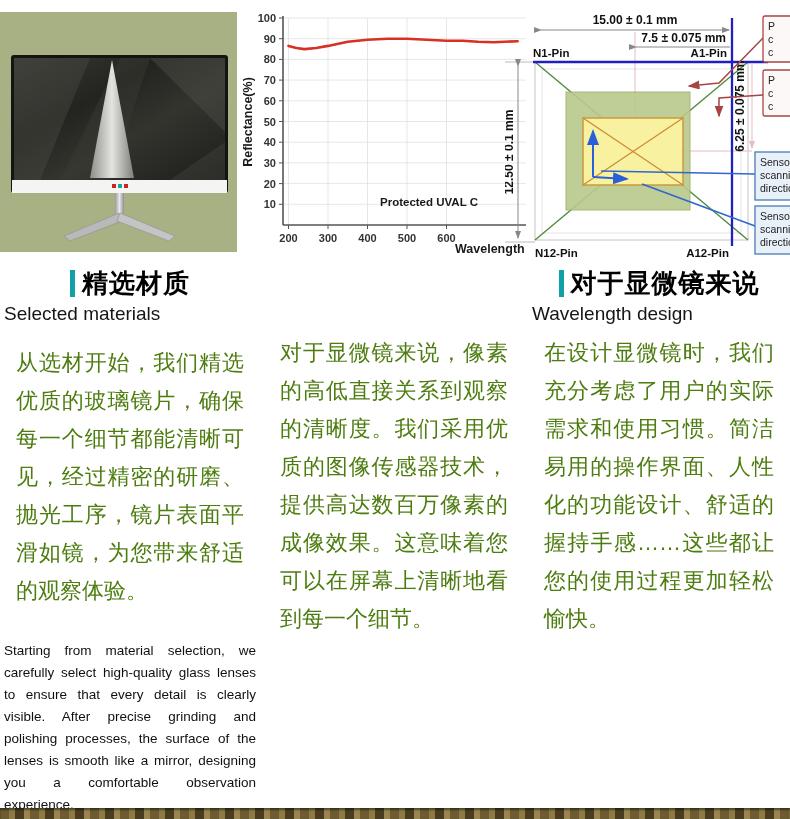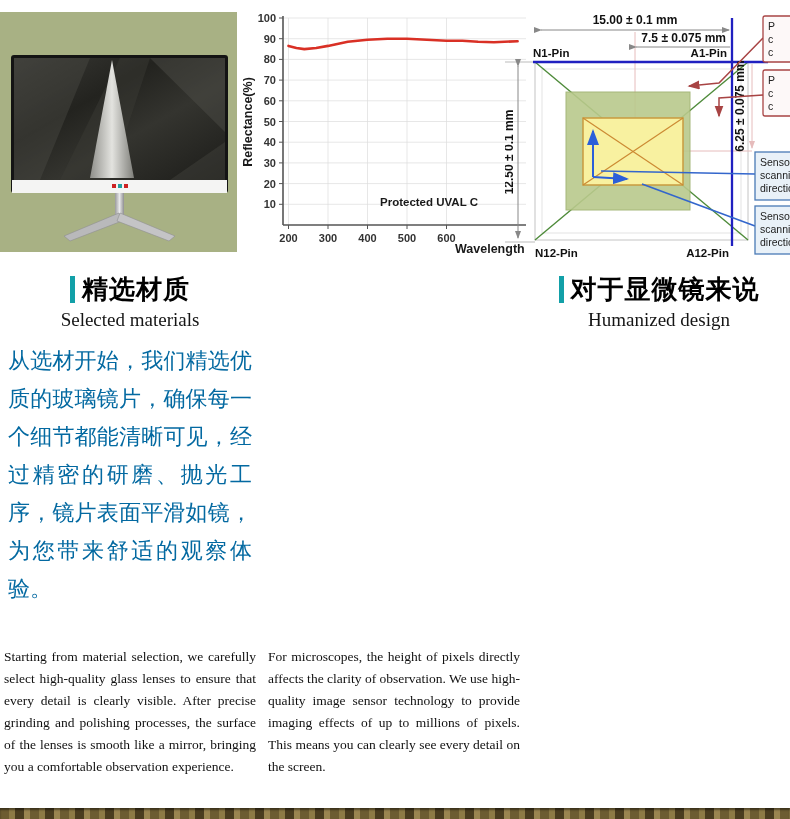--- a/index.html
+++ b/index.html
@@ -4,27 +4,27 @@
 <style>
   html,body{margin:0;padding:0;background:#fff;}
   .page{position:relative;width:790px;height:819px;overflow:hidden;background:#fff;
         font-family:"Liberation Sans","DejaVu Sans",sans-serif;color:#000;}
   .abs{position:absolute;}
 
   
   .photo-bg{position:absolute;left:0;top:12px;width:237px;height:240px;background:#a8b184;}
 
   
-  .col{position:absolute;top:16px;height:790px;font-family:Liberation Serif, serif;}
+  .col{position:absolute;top:10px;height:790px;}
   .heading{position:absolute;top:256px;left:0;right:0;display:flex;justify-content:center;align-items:center;}
   .heading .bar{width:5px;height:27px;background:#12a0a8;margin-right:7px;}
   .heading h2{margin:0;font-size:26px;font-weight:bold;color:#000;letter-spacing:1px;}
-  .heading-en{position:absolute;top:293px;left:0;right:0;text-align:center;font-size:19px;color:#151515;}
-  p.zh{position:absolute;top:312px;left:0;right:0;margin:4px;font-size:22px;line-height:38px;
-       text-align:justify;color:#0369a1;}
+  .heading-en{position:absolute;top:293px;left:0;right:0;text-align:left;font-size:19px;color:#151515;}
+  p.zh{position:absolute;top:312px;left:0;right:0;margin:12px;font-size:22px;line-height:38px;
+       text-align:justify;color:#4d7c0f;}
   p.en{position:absolute;top:630px;left:0;right:0;margin:0;font-size:13.5px;line-height:22px;
        text-align:justify;color:#101010;font-weight:500;}
 
   
   svg text{font-family:"Liberation Sans","DejaVu Sans",sans-serif;}
   .grid{stroke:#ddd;stroke-width:0.7;}
   .tickmark{stroke:#555;stroke-width:1;}
   .axis{stroke:#555;stroke-width:1.6;fill:none;}
   .tick{font-size:11px;font-weight:bold;fill:#333;}
   .axis-label{font-size:12.5px;font-weight:bold;fill:#1a1a1a;}
@@ -232,29 +232,30 @@
     </g>
   </svg>
 
   <section class="col" style="left:4px;width:252px">
     <div class="heading">
       <span class="bar"></span>
       <h2>精选材质</h2>
     </div>
     <div class="heading-en">Selected materials</div>
     <p class="zh" style="top:322px">从选材开始，我们精选优质的玻璃镜片，确保每一个细节都能清晰可见，经过精密的研磨、抛光工序，镜片表面平滑如镜，为您带来舒适的观察体验。</p>
-    <p class="en">Starting from material selection, we carefully select high-quality glass lenses to ensure that every detail is clearly visible. After precise grinding and polishing processes, the surface of the lenses is smooth like a mirror, bringing you a comfortable observation experience.</p>
+    <p class="en">Starting from material selection, we carefully select high-quality glass lenses to ensure that every detail is clearly visible. After precise grinding and polishing processes, the surface of the lenses is smooth like a mirror, designing you a comfortable observation experience.</p>
   </section>
 
   <section class="col" style="left:268px;width:252px">
-    <p class="en">For microscopes, the height of pixels directly affects the clarity of observation. We use high-quality image sensor technology to provide imaging effects of up to millions of pixels. This means you can clearly see every detail on the screen.</p>
+    <p class="zh">对于显微镜来说，像素的高低直接关系到观察的清晰度。我们采用优质的图像传感器技术，提供高达数百万像素的成像效果。这意味着您可以在屏幕上清晰地看到每一个细节。</p>
   </section>
 
   <section class="col" style="left:532px;width:254px">
     <div class="heading">
       <span class="bar"></span>
       <h2>对于显微镜来说</h2>
     </div>
-    <div class="heading-en">Humanized design</div>
+    <div class="heading-en">Wavelength design</div>
+    <p class="zh">在设计显微镜时，我们充分考虑了用户的实际需求和使用习惯。简洁易用的操作界面、人性化的功能设计、舒适的握持手感……这些都让您的使用过程更加轻松愉快。</p>
   </section>
 
   <div class="gold-strip"></div>
 </div>
 
 </body></html>

